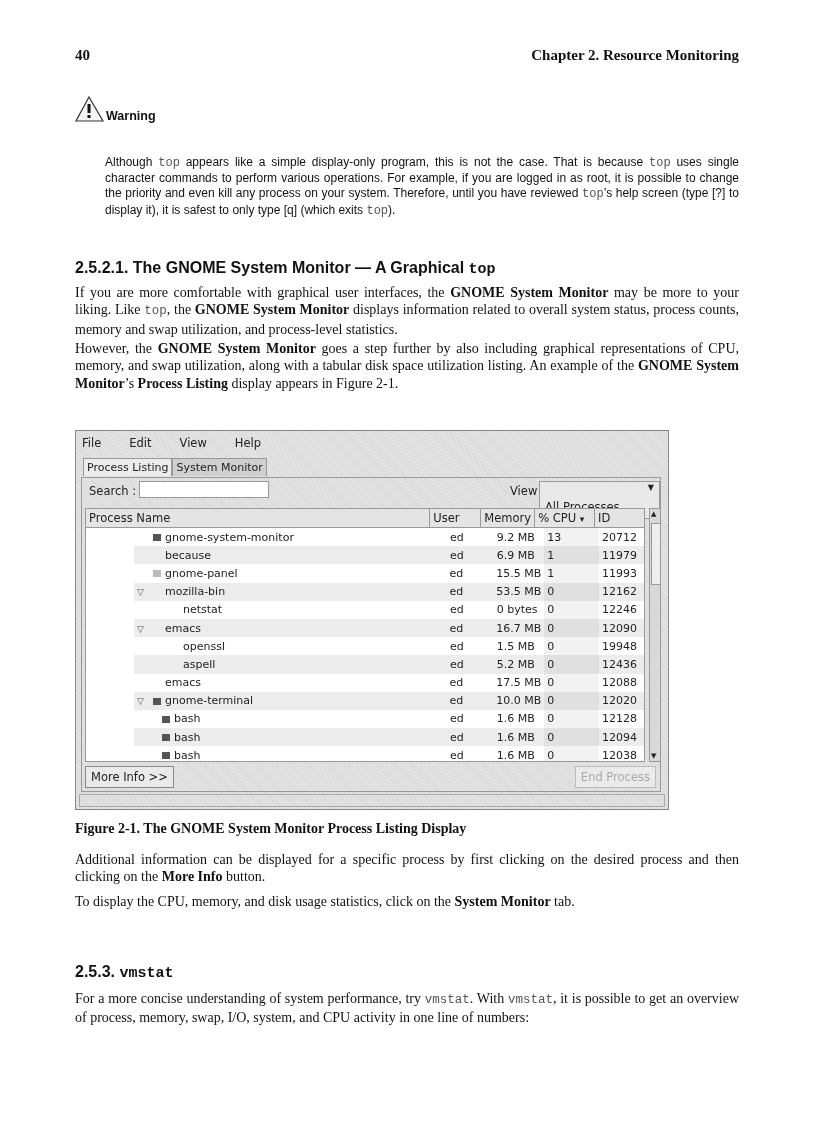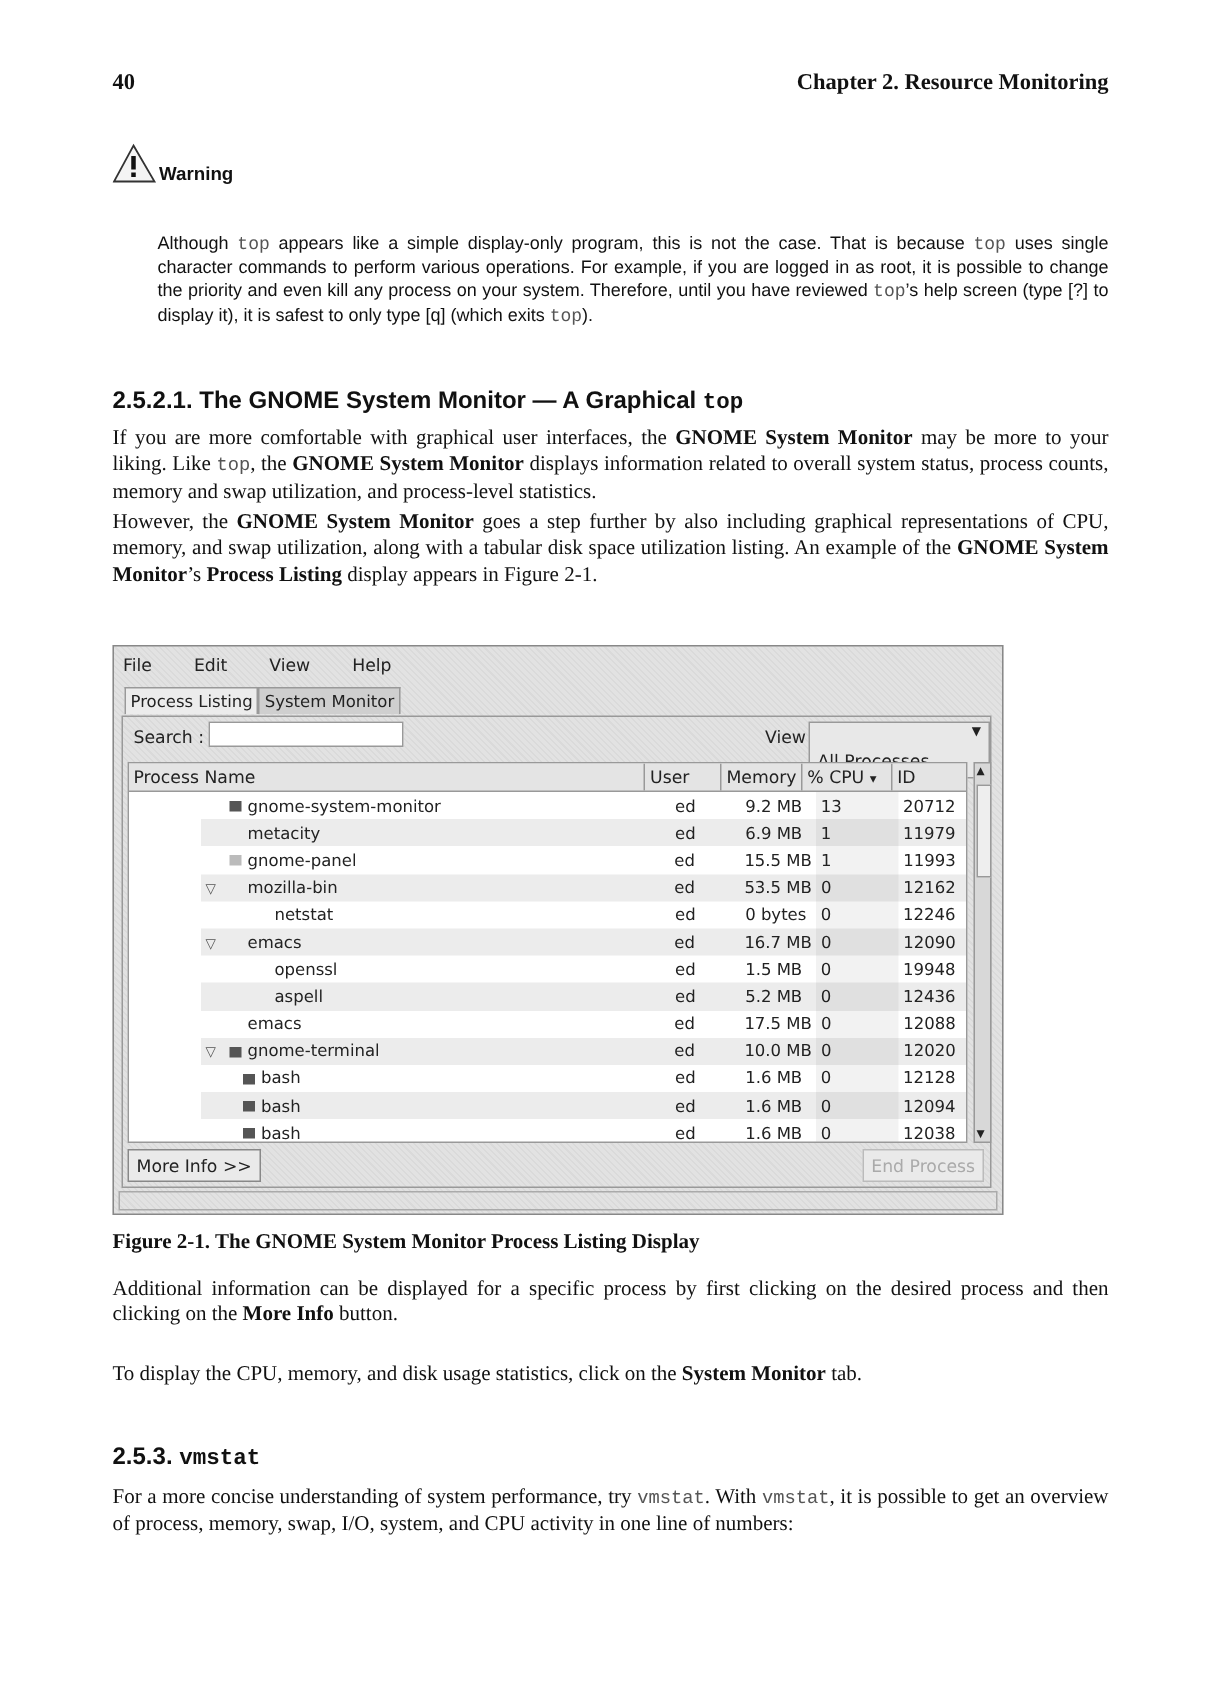--- a/index.html
+++ b/index.html
@@ -95,21 +95,21 @@
       </div>
       <div id="rows">
           <div class="row">
             <div class="cell c-name"><span class="expander"></span><span style="display: inline-block; width: 4px;"></span><span class="proc-icon"></span><span>gnome-system-monitor</span></div>
             <div class="cell c-user">ed</div>
             <div class="cell c-mem">9.2 MB</div>
             <div class="cell c-cpu">13</div>
             <div class="cell c-id">20712</div>
           </div>
           <div class="row">
-            <div class="cell c-name"><span class="expander"></span><span style="display: inline-block; width: 4px;"></span><span style="display: inline-block; width: 12px;"></span><span>metacity</span></div>
+            <div class="cell c-name"><span class="expander"></span><span style="display: inline-block; width: 4px;"></span><span style="display: inline-block; width: 12px;"></span><span>because</span></div>
             <div class="cell c-user">ed</div>
             <div class="cell c-mem">6.9 MB</div>
             <div class="cell c-cpu">1</div>
             <div class="cell c-id">11979</div>
           </div>
           <div class="row">
             <div class="cell c-name"><span class="expander"></span><span style="display: inline-block; width: 4px;"></span><span class="proc-icon light"></span><span>gnome-panel</span></div>
             <div class="cell c-user">ed</div>
             <div class="cell c-mem">15.5 MB</div>
             <div class="cell c-cpu">1</div>
@@ -193,18 +193,18 @@
       <span class="down">▼</span>
     </div>
     <div class="btn" style="left:3px;">More Info &gt;&gt;</div>
     <div class="btn disabled" style="right:4px;">End Process</div>
   </div>
   <div class="statusbar"></div>
 </div>
 
 <div class="abs caption">Figure 2-1. The GNOME System Monitor Process Listing Display</div>
 <div class="abs para" style="top:851px;"><span>Additional information can be displayed for a specific process by first clicking on the desired process and then clicking on the </span><span style="font-weight: bold;">More Info</span><span> button.</span></div>
-<div class="abs para" style="top:893px;margin-top:15px;"><span>To display the CPU, memory, and disk usage statistics, click on the </span><span style="font-weight: bold;">System Monitor</span><span> tab.</span></div>
+<div class="abs para" style="top:893px;"><span>To display the CPU, memory, and disk usage statistics, click on the </span><span style="font-weight: bold;">System Monitor</span><span> tab.</span></div>
 
 <div class="abs h2" style="left:75px;top:963px;">
   <span>2.5.3. </span><span class="mono">vmstat</span>
 </div>
 <div class="abs para" style="top:990px;"><span>For a more concise understanding of system performance, try </span><span class="mono">vmstat</span><span>. With </span><span class="mono">vmstat</span><span>, it is possible to get an overview of process, memory, swap, I/O, system, and CPU activity in one line of numbers:</span></div>
 
 </body></html>

